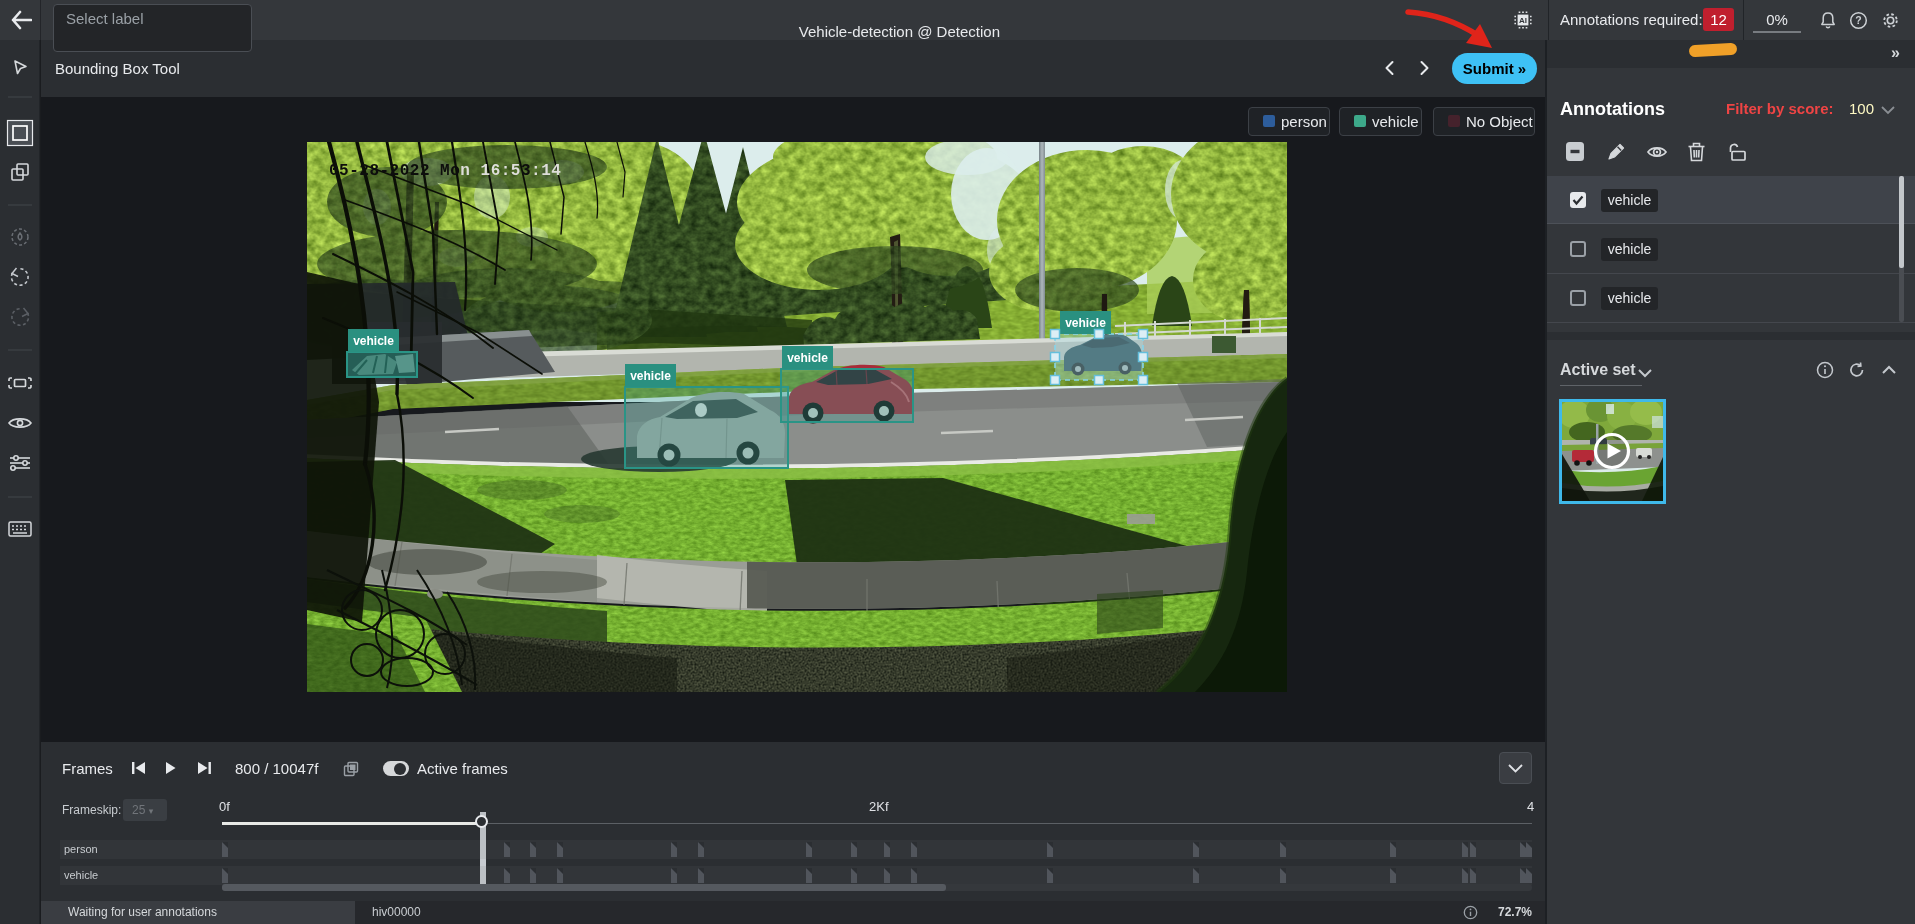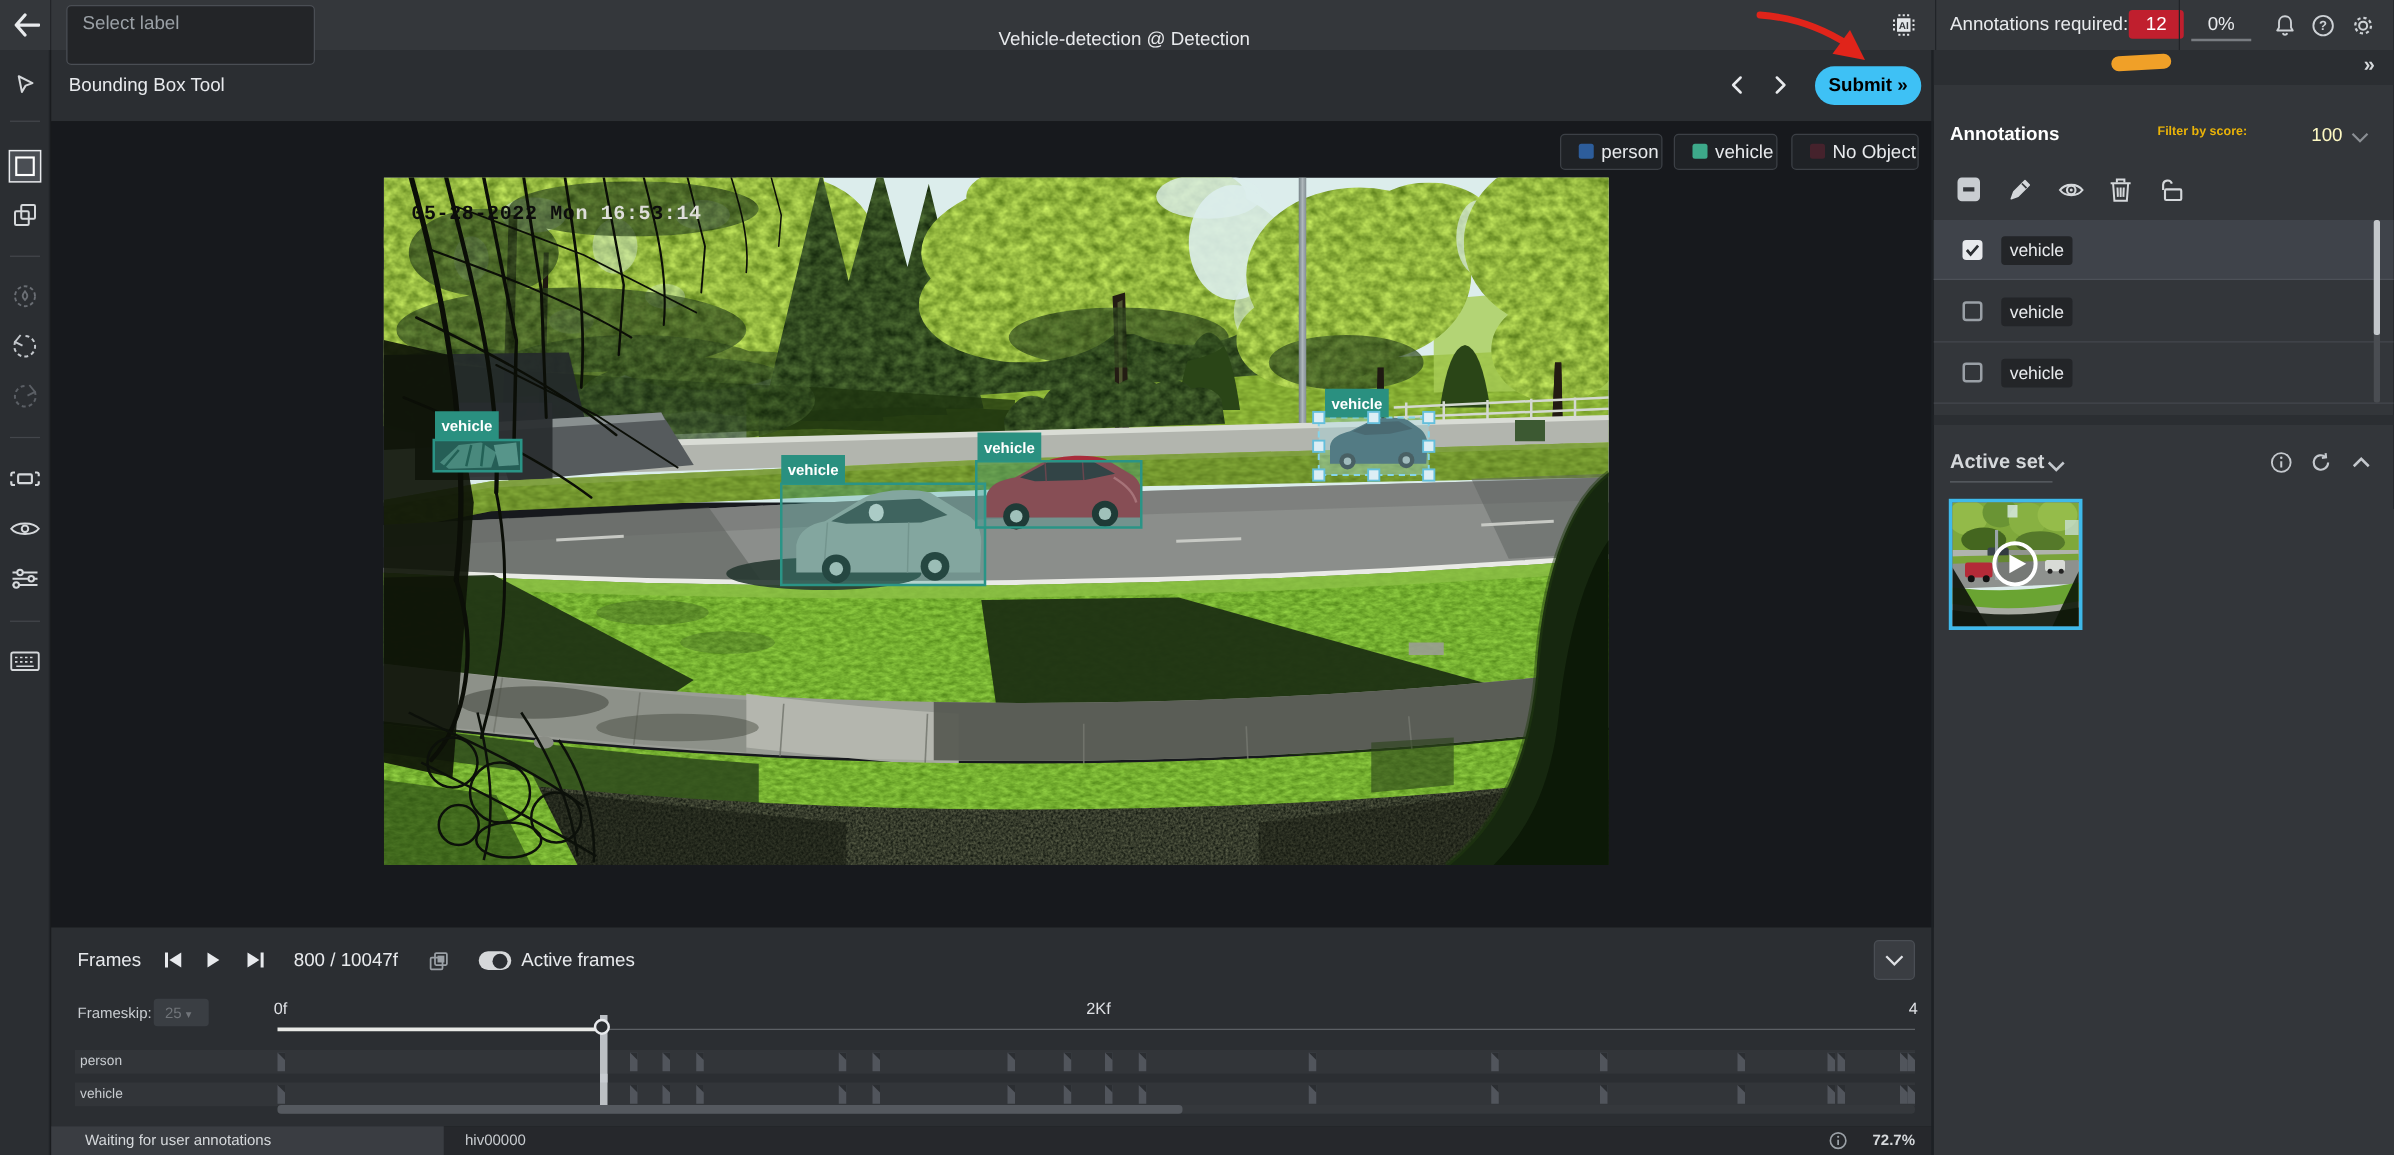--- a/index.html
+++ b/index.html
@@ -38,21 +38,21 @@
 
   <svg class="abs" style="left:1513px;top:10px" width="20" height="20" viewBox="0 0 20 20">
     <rect x="4.6" y="4.6" width="10.8" height="10.8" fill="#e4e7ea"></rect>
     <text x="10" y="13.1" font-size="8" font-weight="bold" fill="#34373b" text-anchor="middle" font-family="Liberation Sans">AI</text>
     <g stroke="#dfe2e5" stroke-width="1.7">
       <path d="M6.5 3 V1.4 M10 3 V1.4 M13.5 3 V1.4 M6.5 17 V18.6 M10 17 V18.6 M13.5 17 V18.6 M3 6.5 H1.4 M3 10 H1.4 M3 13.5 H1.4 M17 6.5 H18.6 M17 10 H18.6 M17 13.5 H18.6"></path>
     </g>
   </svg>
   <div class="abs" style="left:1548px;top:0;width:1px;height:40px;background:#212428"></div>
   <div class="abs txt" style="left:1560px;top:11px;">Annotations required:</div>
-  <div class="abs" style="left:1703px;top:8px;width:44px;height:23px;background:#c01f2e;border-radius:3px;color:#fff;font-size:15px;text-align:center;line-height:23px;">12</div>
+  <div class="abs" style="left:1703px;top:8px;width:31px;height:23px;background:#c01f2e;border-radius:3px;color:#fff;font-size:15px;text-align:center;line-height:23px;">12</div>
   <div class="abs" style="left:1743px;top:0;width:1px;height:40px;background:#212428"></div>
   <div class="abs txt" style="left:1753px;top:11px;width:48px;text-align:center;">0%</div>
   <div class="abs" style="left:1753px;top:31px;width:48px;height:2px;background:#787c81"></div>
 
   <svg class="abs" style="left:1819px;top:11px" width="18" height="19" viewBox="0 0 18 19">
     <path d="M9 2 C6 2 4.2 4.2 4.2 7 L4.2 11 L2.8 13.4 L15.2 13.4 L13.8 11 L13.8 7 C13.8 4.2 12 2 9 2 Z" fill="none" stroke="#cdd1d5" stroke-width="1.5" stroke-linejoin="round"></path>
     <path d="M7.2 15.5 a1.9 1.9 0 0 0 3.6 0" fill="none" stroke="#cdd1d5" stroke-width="1.5"></path>
   </svg>
 
   <svg class="abs" style="left:1849px;top:11px" width="19" height="19" viewBox="0 0 19 19">
@@ -501,22 +501,22 @@
         <rect x="743.5" y="233.5" width="9" height="9"></rect>
         <rect x="787.5" y="233.5" width="9" height="9"></rect>
         <rect x="831.5" y="233.5" width="9" height="9"></rect>
       </g>
     </g>
   </svg>
 
   <div class="abs" style="left:1547px;top:40px;width:368px;height:28px;background:#2b2e32;"></div>
   <div class="abs" style="left:1891px;top:44px;color:#d5d8db;font-size:16px;font-weight:bold;">»</div>
   <div class="abs" style="left:1547px;top:332px;width:368px;height:8px;background:#2b2e32;"></div>
-  <div class="abs" style="left:1560px;top:99px;color:#fff;font-size:15px;font-weight:bold;">Annotations</div>
-  <div class="abs" style="left:1726px;top:100px;color:#eab308;font-size:10px;font-weight:bold;">Filter by score:</div>
+  <div class="abs" style="left:1560px;top:99px;color:#fff;font-size:18px;font-weight:bold;">Annotations</div>
+  <div class="abs" style="left:1726px;top:100px;color:#ef4444;font-size:15px;font-weight:bold;">Filter by score:</div>
   <div class="abs" style="left:1849px;top:100px;color:#fef9c3;font-size:15px;">100</div>
   <svg class="abs" style="left:1880px;top:105px" width="16" height="10" viewBox="0 0 16 10">
     <path d="M2 2 L8 8 L14 2" fill="none" stroke="#8a8e93" stroke-width="1.8"></path>
   </svg>
 
   <svg class="abs" style="left:1565px;top:141px" width="200" height="22" viewBox="0 0 200 22">
     <rect x="1" y="1" width="18" height="19" rx="3.5" fill="#c9cdd1"></rect>
     <line x1="5.5" y1="10.5" x2="14.5" y2="10.5" stroke="#33363a" stroke-width="3.4"></line>
     <g transform="translate(41,0)">
       <path d="M3 18 L5 12.5 L14 3.5 L17.5 7 L8.5 16 L3 18 Z" fill="#d5d8db" stroke="#d5d8db" stroke-width="1.2" stroke-linejoin="round"></path>

